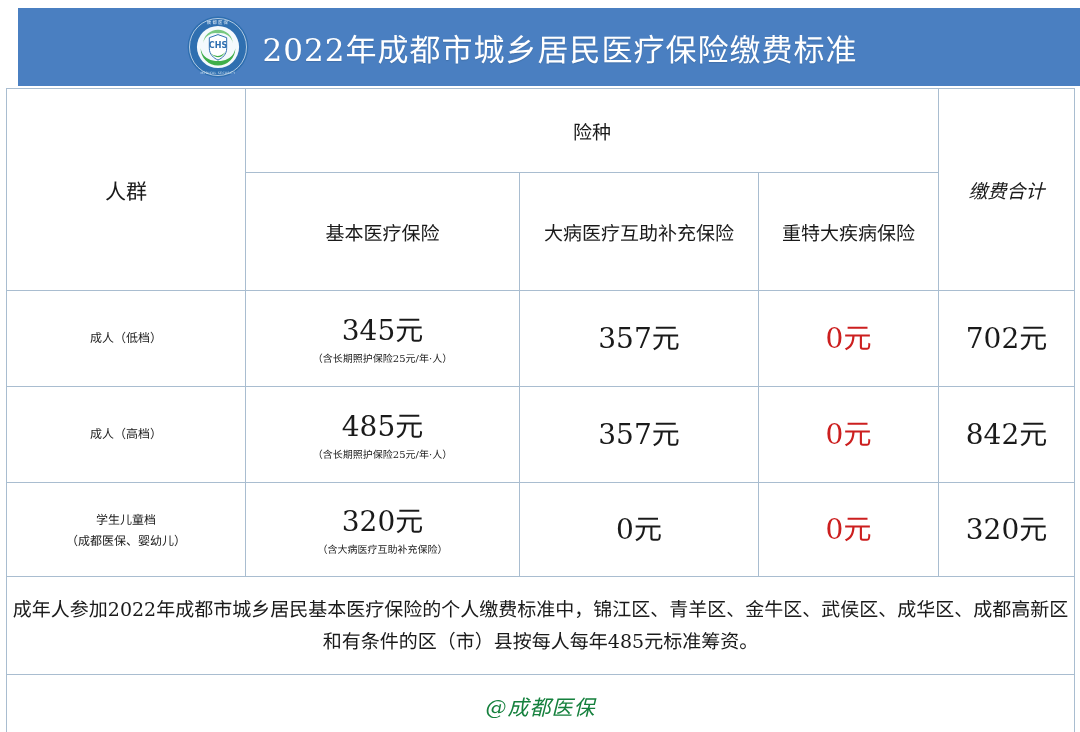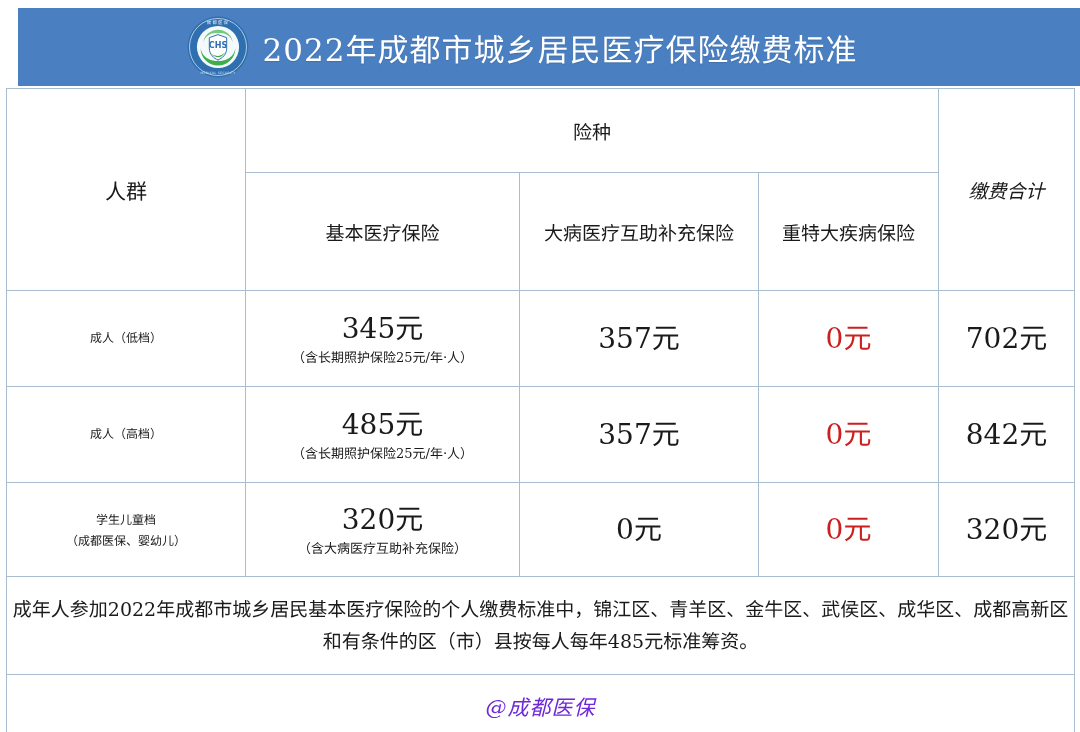--- a/index.html
+++ b/index.html
@@ -101,21 +101,21 @@
 
   .cell-main {
     font-size: 12px;
     line-height: 1.45;
   }
   .cell-num {
     font-size: 28px;
     line-height: 1.4;
   }
   .cell-note {
-    font-size: 13px;
+    font-size: 10px;
     line-height: 1.5;
     display: block;
   }
   .zero-red { color: #cc1f1f; }
 
   .footnote td {
     text-align: left;
     font-size: 19px;
     line-height: 1.7;
     padding: 10px 8px 12px 8px;
@@ -126,21 +126,21 @@
     height: 56px;
     position: relative;
     text-align: right;
     padding: 0 38px 0 0;
     vertical-align: middle;
   }
   .watermark {
     font-family: "DejaVu Serif", "Liberation Serif", serif;
     font-style: italic;
     font-size: 21px;
-    color: #6d28d9;
+    color: #15803d;
     letter-spacing: 1px;
     white-space: nowrap;
   }
 </style>
 </head>
 <body>
 
 <div class="page">
 
   <div class="banner">

